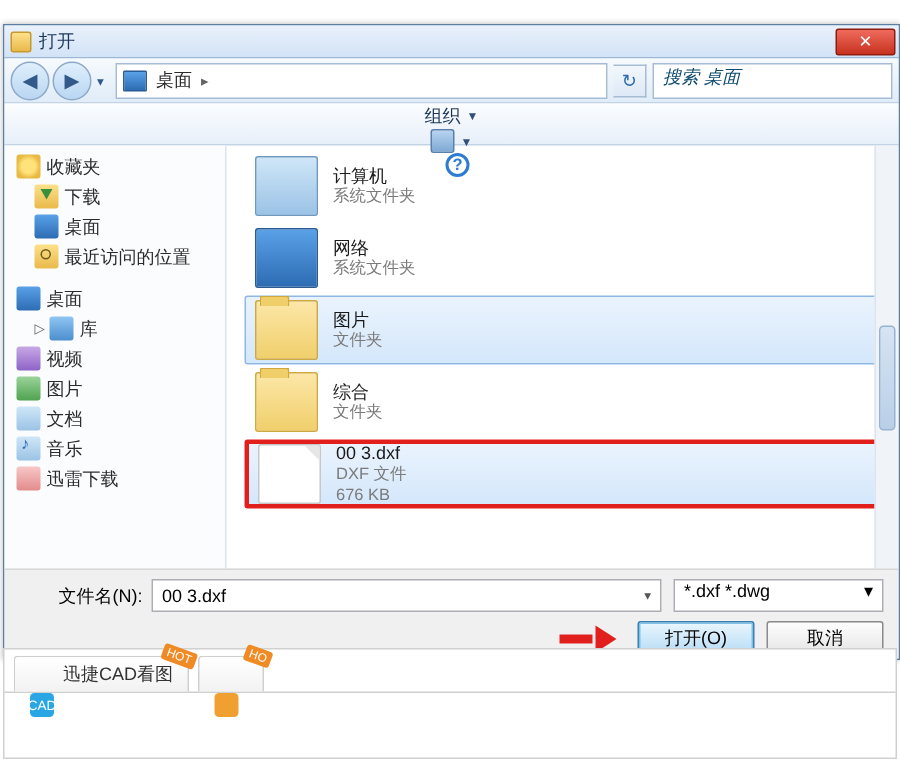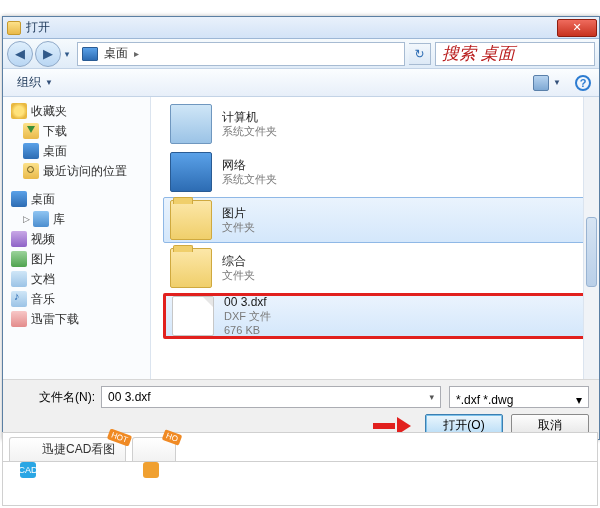--- a/index.html
+++ b/index.html
@@ -33,27 +33,27 @@
             color:#315a8a; font-size:9px; }
   .breadcrumb { flex:1; height:24px; margin:0 4px; background:#fff; border:1px solid #a7bbd2;
                 display:flex; align-items:center; padding:0 4px; font-size:12px; color:#2b2b2b; }
   .breadcrumb .desk-ico { width:16px; height:14px; margin-right:6px;
     background:linear-gradient(#5aa1e8,#2d6cb3); border:1px solid #295b94; border-radius:1px; }
   .breadcrumb .sep { margin:0 6px; color:#666; font-size:10px; }
   .refresh { width:22px; height:22px; border:1px solid #a7bbd2; border-left:none;
              background:linear-gradient(#f2f7fc,#dde9f6); color:#2d6cb3; display:flex;
              align-items:center; justify-content:center; font-size:12px; }
   .searchbox { width:160px; height:24px; margin-left:4px; border:1px solid #a7bbd2;
-               background:#fff; display:flex; align-items:center; padding:0 6px; font-size:17px;
-               color:#b91c1c; font-style:italic; }
+               background:#fff; display:flex; align-items:flex-start; padding:0 6px; font-size:12px;
+               color:#0c4a6e; font-style:italic; }
 
   
   .toolbar { height:28px; background:linear-gradient(#fbfdff,#e7eff9);
              border-bottom:1px solid #c3d3e6; display:flex; align-items:center;
-             font-size:12px; color:#1a3556; padding:0 8px; }
+             font-size:12px; color:#1a3556; padding:0 21px;flex-direction:column; }
   .tb-btn { padding:0 6px; display:flex; align-items:center; height:22px; }
   .tb-btn .dd { font-size:8px; margin-left:4px; color:#33507a; }
   .tb-spacer { flex:1; }
   .view-ico { width:16px; height:16px; background:linear-gradient(#b8d4f0,#7fa9d4);
               border:1px solid #5a80aa; border-radius:2px; }
   .help-ico { width:16px; height:16px; border:2px solid #2d7cd1; border-radius:50%;
               color:#2d7cd1; font-size:11px; font-weight:bold; display:flex;
               align-items:center; justify-content:center; margin-left:8px; }
 
   
@@ -104,21 +104,21 @@
 
   
   .footer { position:absolute; left:0; right:0; bottom:0; height:60px; padding:6px 10px;
             background:#f0f0f0; border-top:1px solid #d7d7d7; font-size:12px; }
   .row1 { display:flex; align-items:center; }
   .row1 .lbl { width:88px; text-align:right; padding-right:6px; }
   .fn-input { flex:1; height:22px; border:1px solid #abadb3; background:#fff; padding:0 6px;
               display:flex; align-items:center; justify-content:space-between; }
   .fn-input .dd{font-size:9px;color:#555;}
   .filter { width:140px; height:22px; border:1px solid #abadb3; background:#fff; margin-left:8px;
-            padding:0 6px; display:flex; align-items:flex-end; justify-content:space-between;}
+            padding:0 6px; display:flex; align-items:flex-start; justify-content:space-between;}
   .row2 { display:flex; justify-content:flex-end; margin-top:6px; align-items:center;}
   .arrow-anno { width:38px; height:18px; margin-right:6px; position:relative;}
   .arrow-anno::before{content:"";position:absolute;left:0;top:6px;width:22px;height:6px;background:#e1201e;}
   .arrow-anno::after{content:"";position:absolute;right:0;top:0;width:0;height:0;
         border-top:9px solid transparent;border-bottom:9px solid transparent;border-left:14px solid #e1201e;}
   .btn { width:78px; height:23px; border:1px solid #8a8a8a; background:linear-gradient(#fdfdfd,#e5e5e5);
          display:flex; align-items:center; justify-content:center; border-radius:2px; margin-left:8px;}
   .btn.primary { border:1px solid #3c7fb1; background:linear-gradient(#eaf6fd,#b6dbf6);
                  box-shadow:0 0 0 1px #7cc1ea inset; }
 

